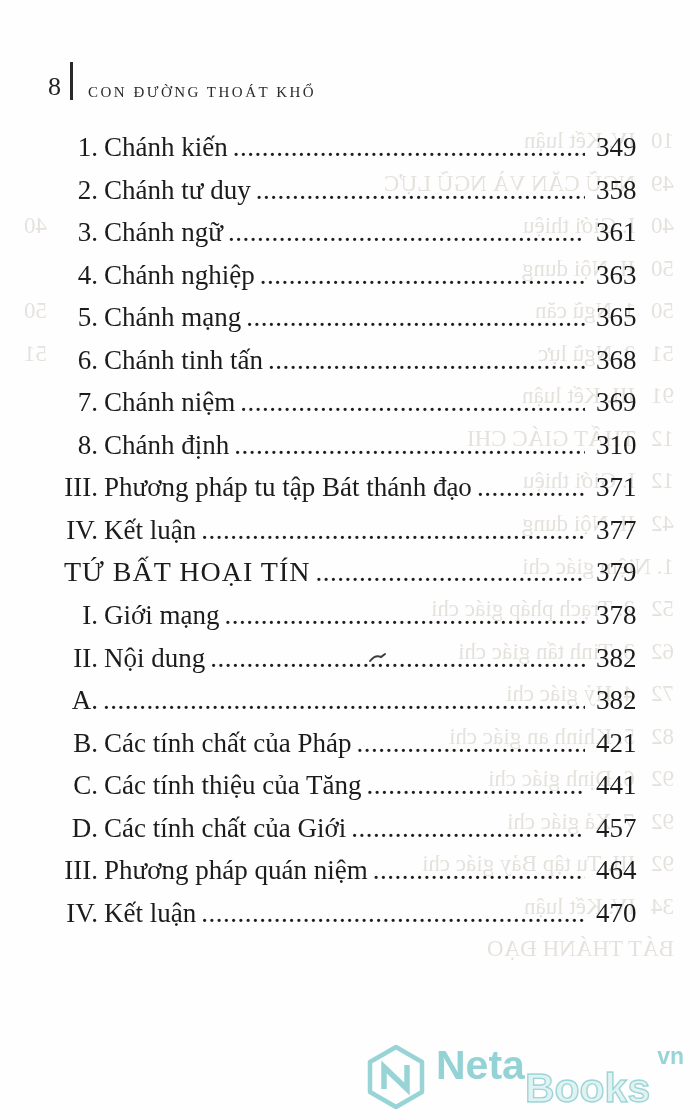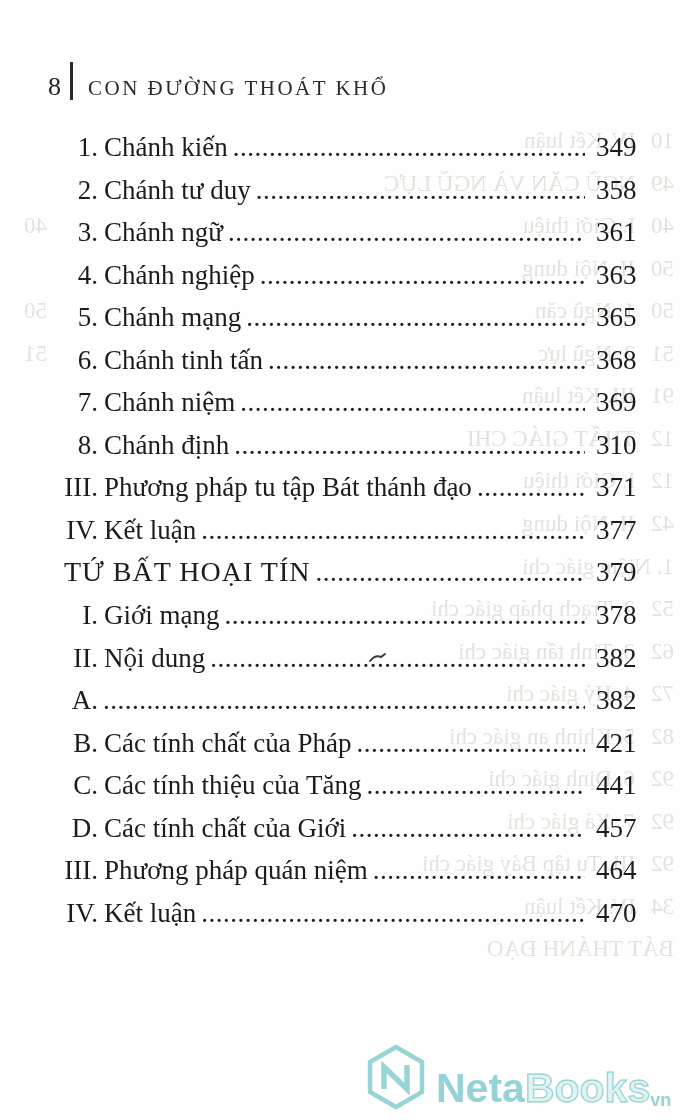--- a/index.html
+++ b/index.html
@@ -9,21 +9,21 @@
     color:#1c1c1c;
   }
   
   .header{
     position:absolute;left:48px;top:58px;height:42px;
     display:flex;align-items:flex-end;padding-bottom:2px;
   }
   .pgnum{font-size:26px;line-height:1;color:#252525;}
   .hbar{width:3px;height:38px;background:#2a2a2a;margin:0 15px 0 9px;}
   .btitle{
-    font-size:21px;line-height:1.1;letter-spacing:2.5px;color:#2a2a2a;
+    font-size:15px;line-height:1.1;letter-spacing:2.5px;color:#2a2a2a;
     white-space:nowrap;
   }
   
   .ghost-layer{position:absolute;left:0;top:0;right:0;bottom:0;z-index:0;}
   .ghost-line{
     position:absolute;left:48px;right:26px;height:43px;
     display:flex;align-items:baseline;justify-content:flex-end;gap:16px;
     font-size:23px;color:#c7c0b5;opacity:.45;filter:blur(.4px);
     white-space:nowrap;pointer-events:none;
   }
@@ -48,24 +48,24 @@
   }
   .toc-row .pg{margin-left:9px;min-width:44px;text-align:left;}
   
   .speck{position:absolute;left:368px;top:650px;z-index:3;}
   
   .watermark{
     position:absolute;left:366px;top:1044px;z-index:2;
     display:flex;align-items:center;gap:10px;
     font-family:"Liberation Sans","DejaVu Sans",sans-serif;
   }
-  .wm-text{display:flex;align-items:flex-end;font-weight:700;font-size:41px;line-height:1;}
+  .wm-text{display:flex;align-items:flex-start;font-weight:700;font-size:41px;line-height:1;}
   .wm-neta{color:rgba(42,168,172,.50);}
   .wm-books{color:rgba(42,168,172,.14);margin-top:23px;-webkit-text-stroke:1.4px rgba(42,168,172,.42);}
-  .wm-vn{font-size:18px;color:rgba(42,168,172,.48);font-weight:700;}
+  .wm-vn{font-size:23px;margin-left:7px;color:rgba(42,168,172,.48);font-weight:700;}
 </style>
 </head>
 <body>
 
 <div class="page">
 
   <div class="header">
     <span class="pgnum">8</span>
     <span class="hbar"></span>
     <span class="btitle">CON ĐƯỜNG THOÁT KHỔ</span>

